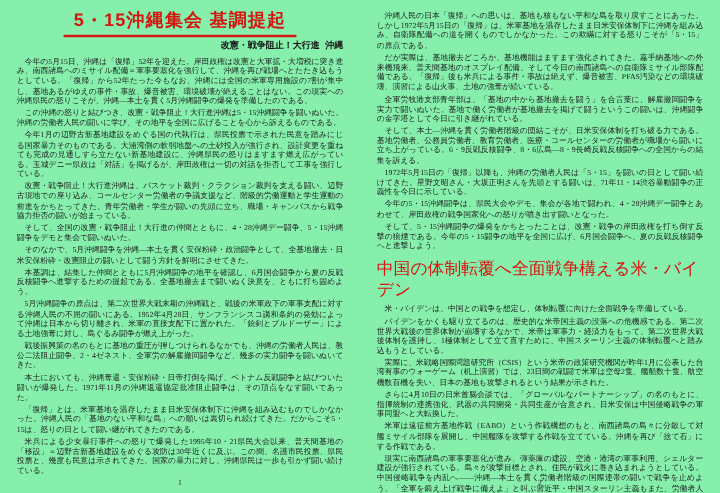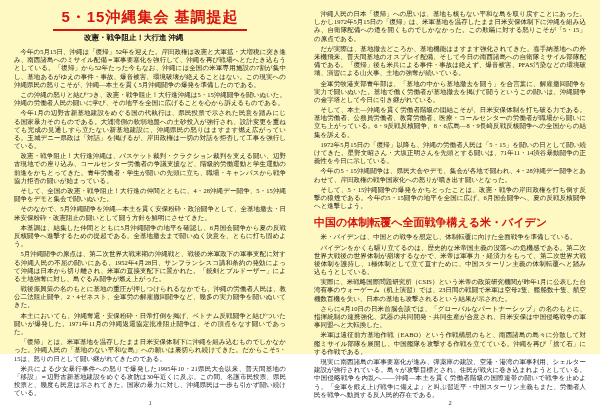--- a/index.html
+++ b/index.html
@@ -1,33 +1,33 @@
 <!DOCTYPE html>
 <html><head>
 <meta charset="utf-8">
 <style>
   :root{ --red:#d6150f; --ink:#1b1b1b; }
   html,body{ margin:0; padding:0; background:#ffffff; }
   body{ width:600px; height:411px; overflow:hidden;
         font-family:"Liberation Serif","DejaVu Serif",serif; color:var(--ink); }
-  .spread{ display:flex; width:600px; height:354px; background:#fef9c3; }
+  .spread{ display:flex; width:600px; height:411px; background:#86efac; }
   .page{ position:relative; width:300px; height:411px; box-sizing:border-box;
          padding:10px 14px 18px 14px; }
   .page.left{ padding-top:8px; }
   .title-wrap{ text-align:center; margin-bottom:2px; }
   h1.title{ display:inline-block; margin:0; padding:0 8px 2px 8px;
             font-family:"Liberation Sans","DejaVu Sans",sans-serif;
             font-size:15px; font-weight:bold; letter-spacing:1px;
             color:var(--red); border-bottom:2px solid var(--red); }
-  .subtitle{ text-align:left; margin:2px 0 5px 70px; font-size:7.5px;
+  .subtitle{ text-align:right; margin:2px 0 5px 70px; font-size:7.5px;
              font-weight:bold; color:#111;
-             font-family:Liberation Sans, sans-serif; }
+             font-family:Liberation Mono, monospace; }
   p.body{ margin:0 0 2px 0; font-size:6.5px; line-height:1.26;
           text-align:justify; text-indent:1em; color:var(--ink); }
-  h2.section{ margin:5px 0 3px 0; font-size:11px; font-weight:bold;
+  h2.section{ margin:5px 0 3px 0; font-size:14px; font-weight:normal;
               color:var(--red);
               font-family:"Liberation Sans","DejaVu Sans",sans-serif; }
   .page-number{ position:absolute; bottom:5px; left:0; right:0;
                 text-align:center; font-size:6.5px; color:#333; }
 </style>
 </head>
 <body>
 
 <div class="spread">
 

